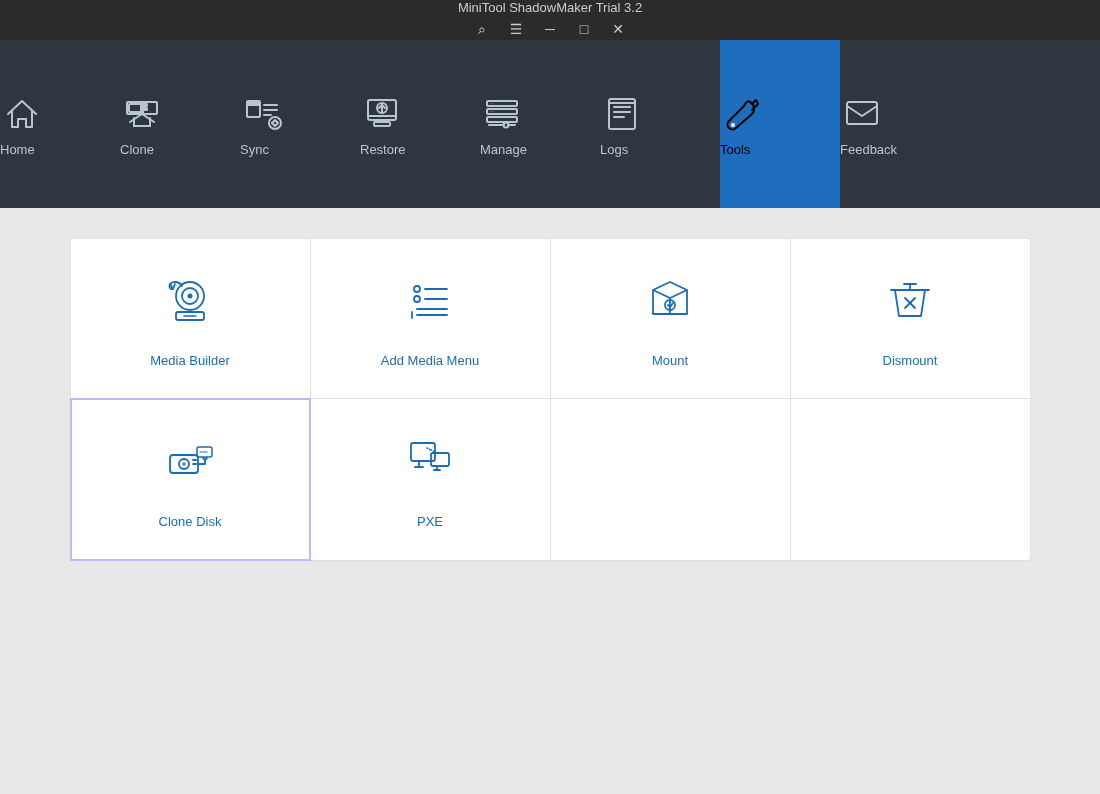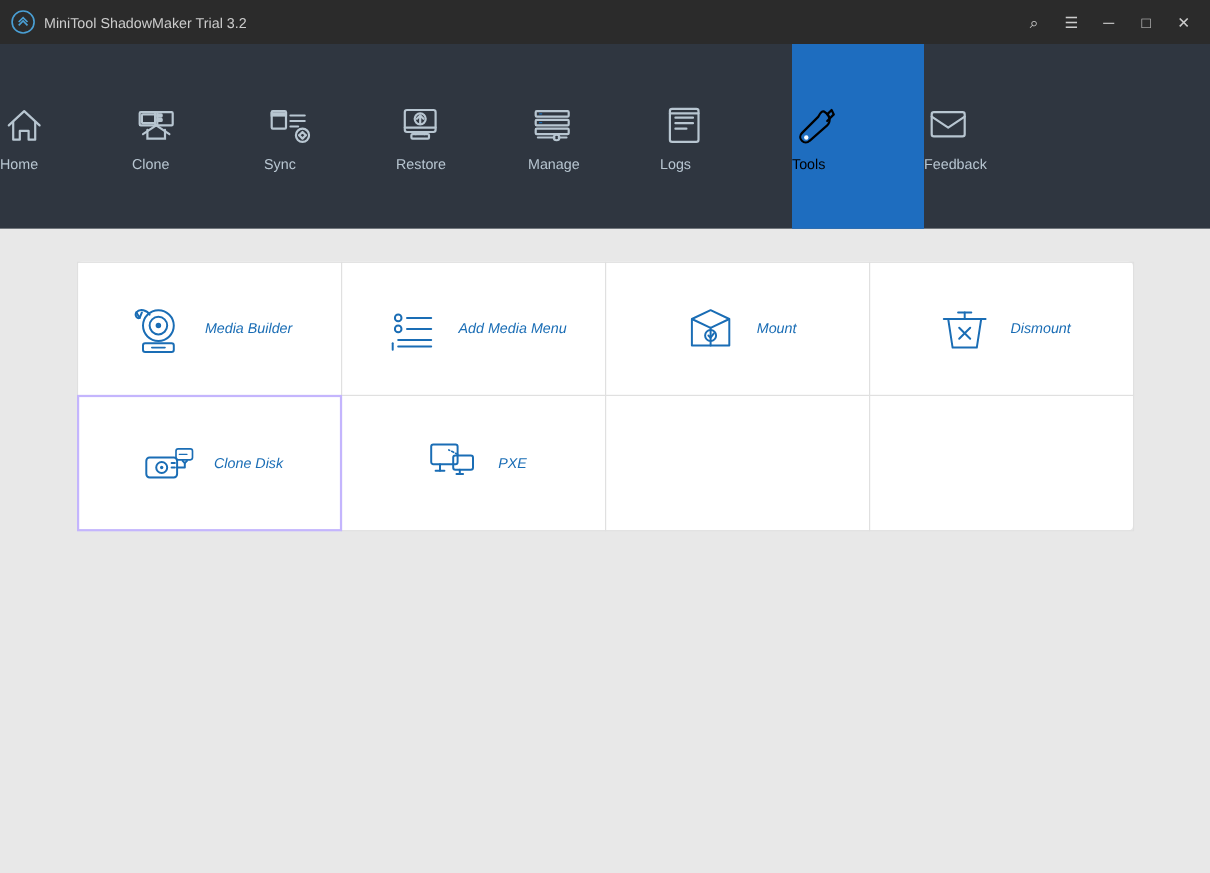--- a/index.html
+++ b/index.html
@@ -14,20 +14,21 @@
 
     
     #title-bar {
       width: 100%;
       height: 40px;
       background: #2b2b2b;
       display: flex;
       align-items: center;
       padding: 0 10px;
       position: relative;
+      flex-direction: column;
     }
     #app-logo {
       width: 22px;
       height: 22px;
       margin-right: 8px;
     }
     #title-text {
       color: #cccccc;
       font-size: 13px;
       flex: 1;
@@ -101,32 +102,31 @@
     #tools-grid {
       background: white;
       border-radius: 4px;
       display: grid;
       grid-template-columns: repeat(4, 1fr);
       grid-template-rows: auto auto;
     }
 
     .tool-item {
       display: flex;
-      flex-direction: row;
+      flex-direction: column;
       align-items: center;
       justify-content: center;
       padding: 30px 20px;
       cursor: pointer;
       border: 1px solid #e0e0e0;
       margin: -0.5px;
-      gap: 12px;
+      gap: 24px;
       color: #1a6db5;
       font-size: 13px;
       transition: background 0.15s;
-      font-style: italic;
     }
     .tool-item.selected {
       border: 2px solid #c4b5fd;
       z-index: 2;
     }
     .tool-icon {
       width: 60px;
       height: 60px;
       display: flex;
       align-items: center;

